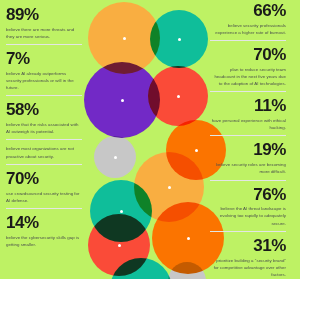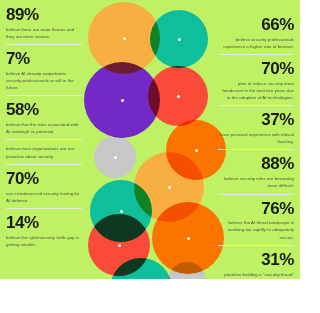--- a/index.html
+++ b/index.html
@@ -58,22 +58,22 @@
     width: 88px;
     height: 313px;
     box-sizing: border-box;
   }
   .col-left {
     left: 0;
     padding: 6px 6px 0 6px;
     text-align: left;
   }
   .col-right {
-    right: 0;
-    padding: 16px 6px 0 6px;
+    right: 8px;
+    padding: 2px 6px 0 6px;
     text-align: right;
   }
 
   .stat {
     position: relative;
     padding-bottom: 5px;
     margin-bottom: 5px;
   }
   .stat.divided::after {
     content: "";
@@ -172,25 +172,25 @@
   <div class="col col-right">
       <div class="stat divided">
         <div class="stat-value">66%</div>
         <div class="stat-desc">believe security professionals experience a higher rate of burnout.</div>
       </div>
       <div class="stat divided">
         <div class="stat-value">70%</div>
         <div class="stat-desc">plan to reduce security team headcount in the next five years due to the adoption of AI technologies.</div>
       </div>
       <div class="stat divided">
-        <div class="stat-value">37%</div>
+        <div class="stat-value">11%</div>
         <div class="stat-desc">have personal experience with ethical hacking.</div>
       </div>
       <div class="stat divided">
-        <div class="stat-value">88%</div>
+        <div class="stat-value">19%</div>
         <div class="stat-desc">believe security roles are becoming more difficult.</div>
       </div>
       <div class="stat divided">
         <div class="stat-value">76%</div>
         <div class="stat-desc">believe the AI threat landscape is evolving too rapidly to adequately secure.</div>
       </div>
       <div class="stat">
         <div class="stat-value">31%</div>
         <div class="stat-desc">prioritize building a "security brand" for competitive advantage over other factors.</div>
       </div>

